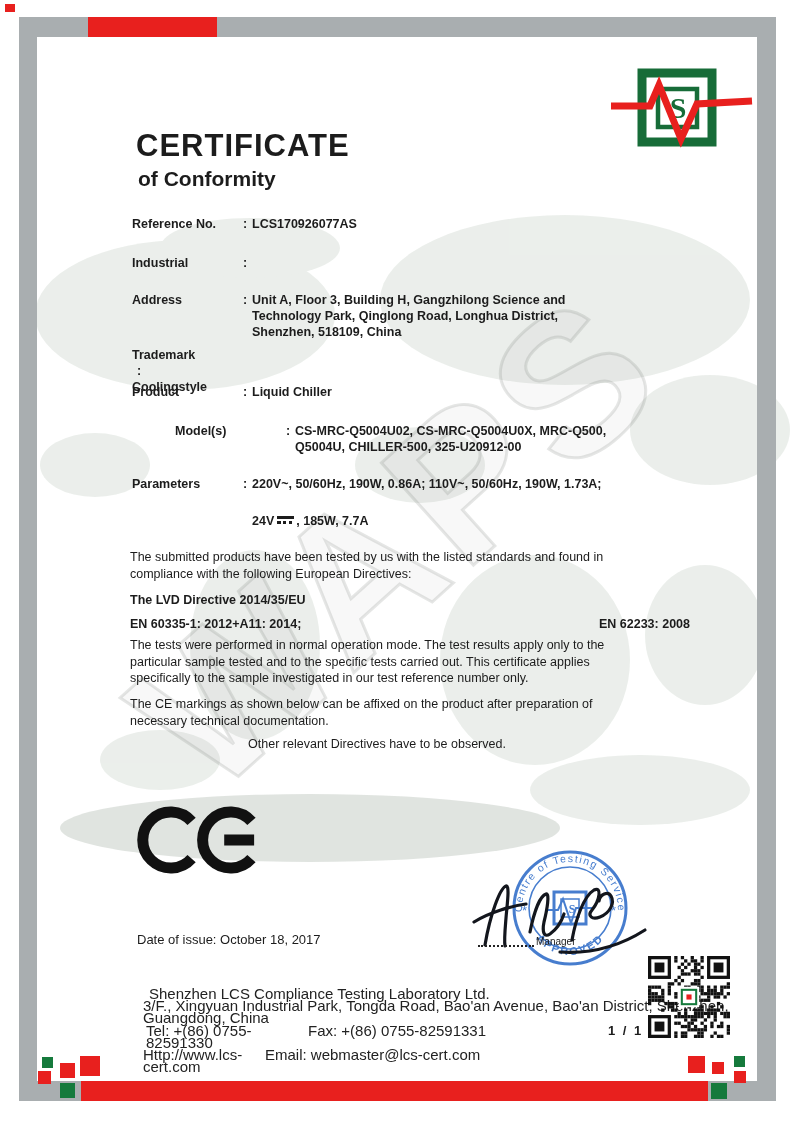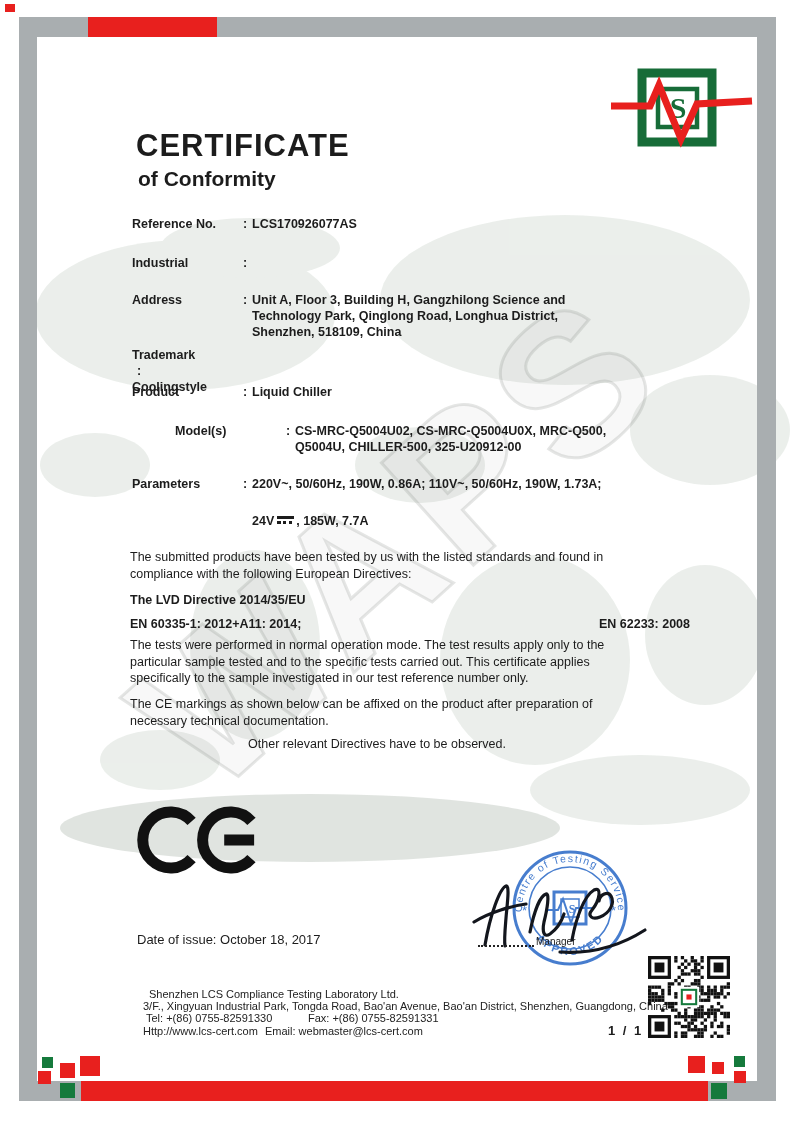--- a/index.html
+++ b/index.html
@@ -47,21 +47,21 @@
   .dc .dc-bot { margin-top:2.4px; background:repeating-linear-gradient(90deg,#1c1c1c 0 3.6px,transparent 3.6px 5.8px); }
 
   #ce-mark { position:absolute; left:136px; top:796px; }
   #date-issue { position:absolute; left:137px; top:932px; font-size:13px; font-weight:normal; }
 
   #stamp { position:absolute; left:505px; top:843px; opacity:0.88; }
   #signature { position:absolute; left:460px; top:860px; z-index:3; }
   #sign-row { position:absolute; left:478px; top:936px; display:flex; align-items:flex-end; z-index:3; font-size:10px; }
   #sign-dots { width:56px; border-bottom:2px dotted #222; height:10px; margin-right:2px; }
 
-  #footer { position:absolute; left:143px; top:988px; font-size:11px; line-height:12.2px; color:#222; }
+  #footer { position:absolute; left:143px; top:988px; font-size:15px; line-height:12.2px; color:#222; }
   #footer .co { padding-left:6px; }
   #footer .cols { display:flex; }
   #footer .c1a { width:165px; flex:none; padding-left:3px; }
   #footer .c1b { width:122px; flex:none; }
   #page-num { position:absolute; left:608px; top:1023px; font-size:13px; font-weight:bold; letter-spacing:2px; }
   #qr-wrap { position:absolute; left:648px; top:956px; width:82px; height:82px; }
 </style>
 </head>
 <body>
 

